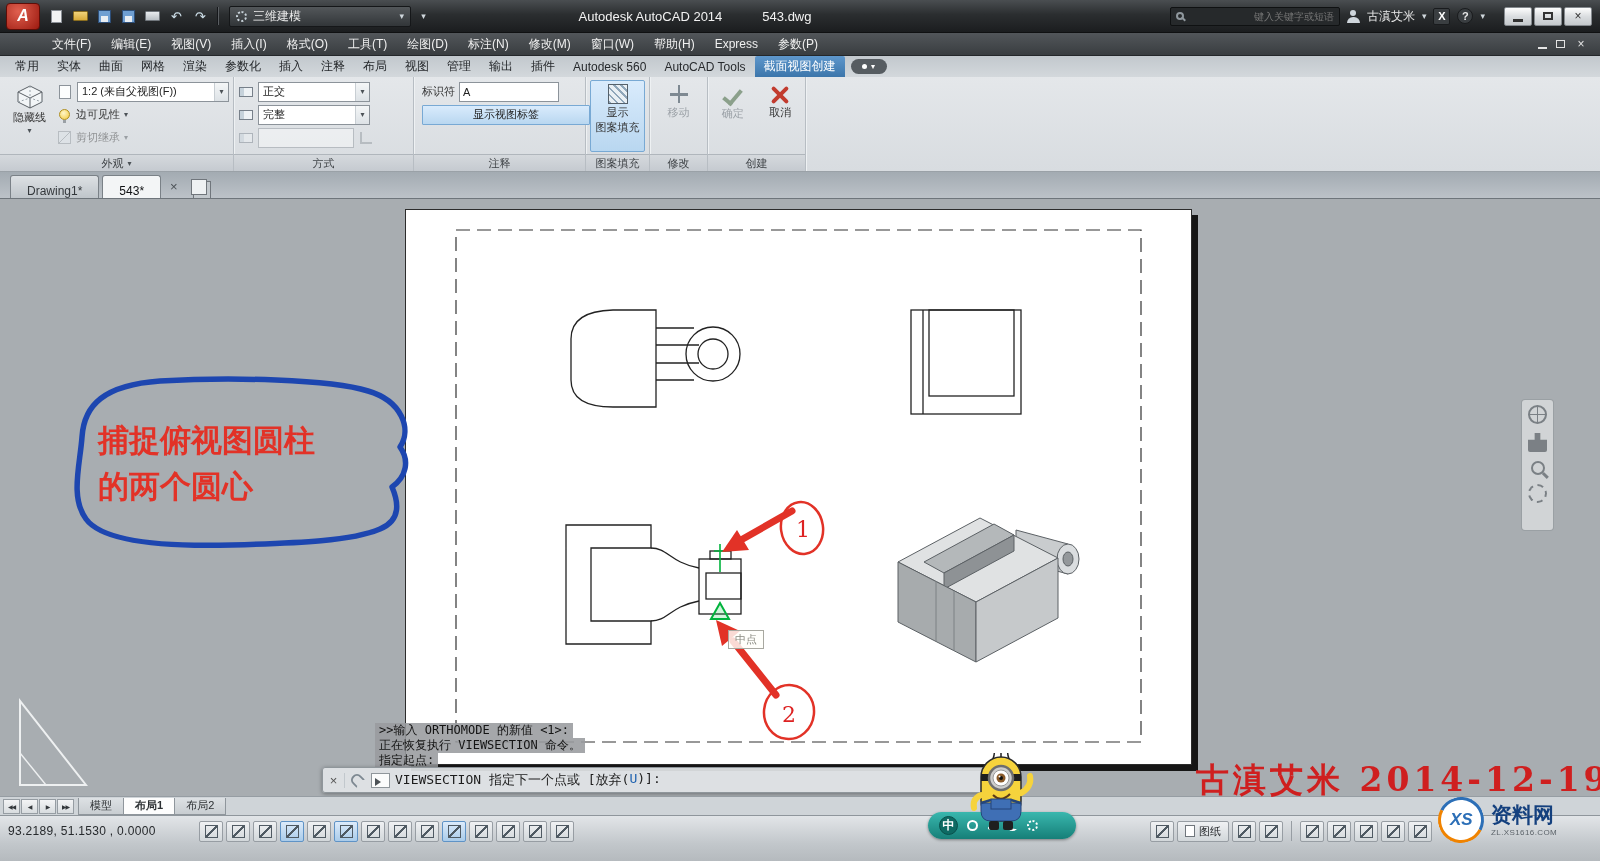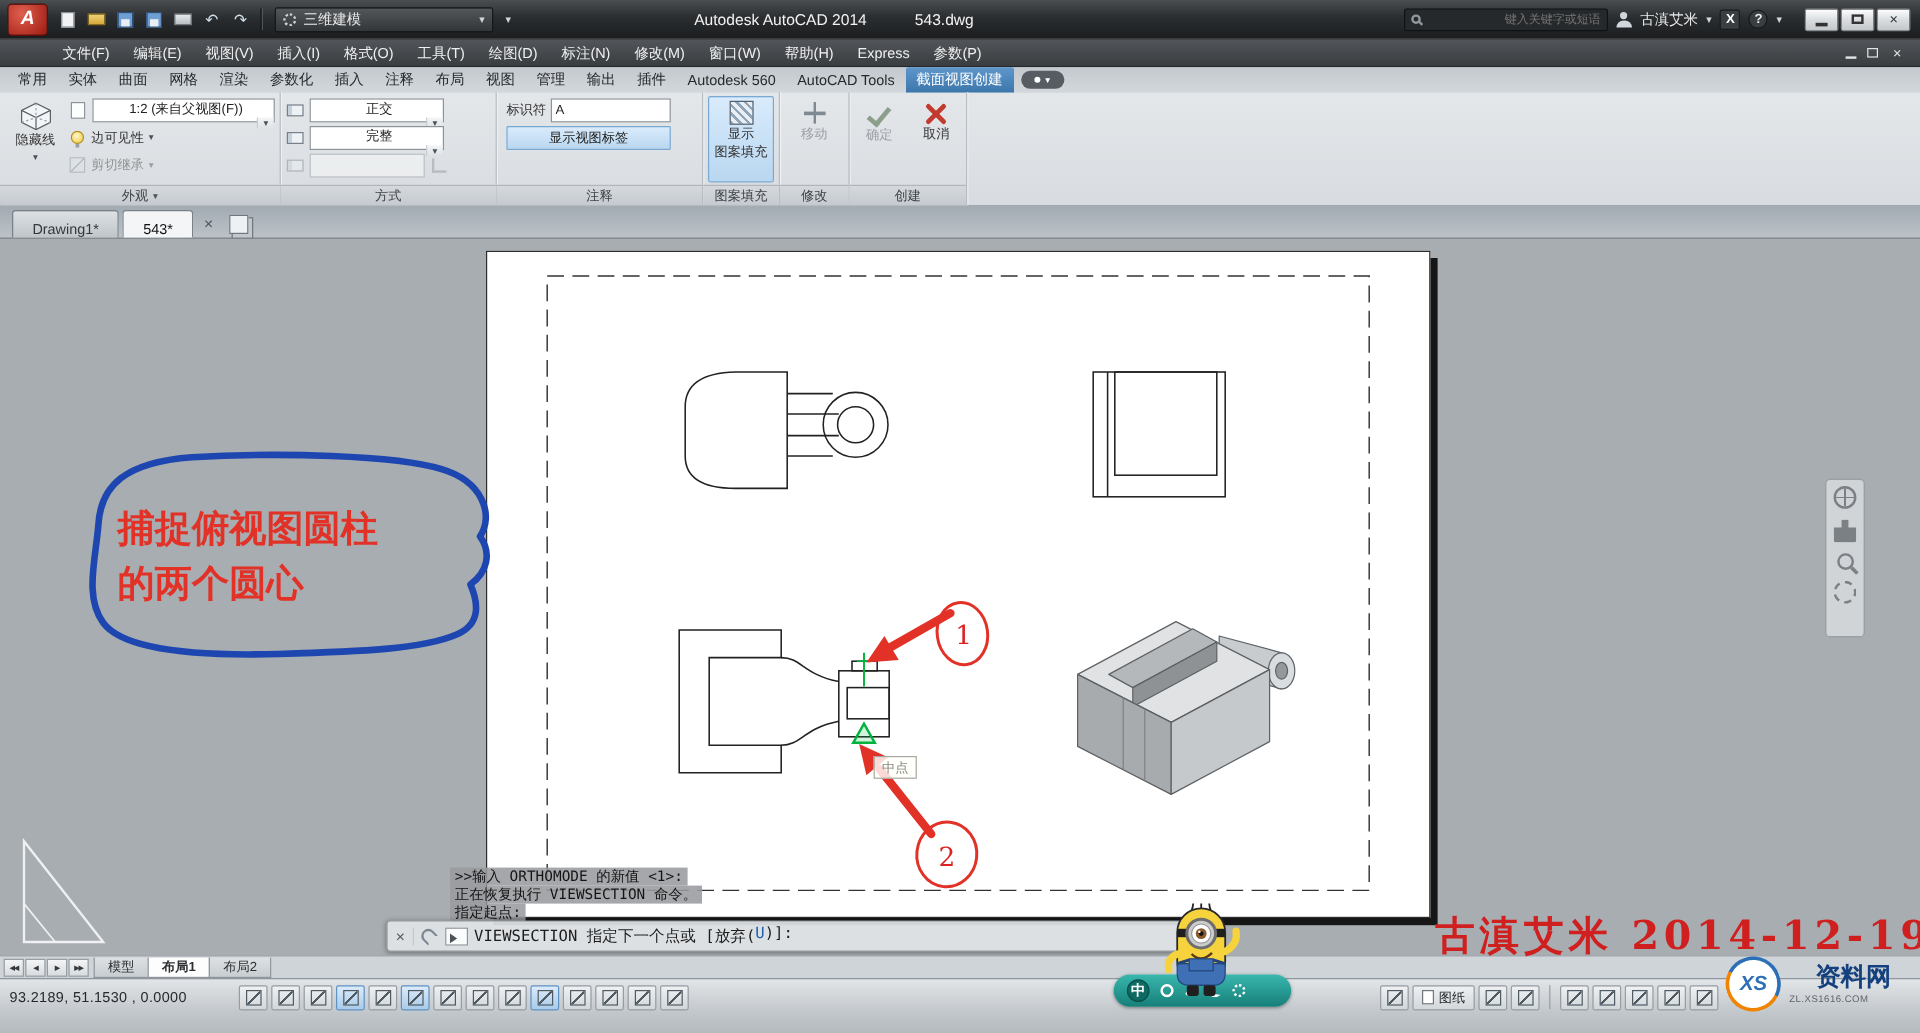--- a/index.html
+++ b/index.html
@@ -56,21 +56,21 @@
   .ribbon-body { display:flex; background:linear-gradient(#e4e7ea,#d8dce0); border-bottom:1px solid #9aa1a7; height:95px; }
   .panel { display:flex; flex-direction:column; border-right:1px solid #b7bdc3; box-shadow:1px 0 0 #eef1f3; }
   .panel-content { height:78px; display:flex; padding:3px 4px 2px; gap:2px; }
   .panel-label { height:17px; background:linear-gradient(#d5d9dd,#c5cad0); border-top:1px solid #b0b6bc; font-size:11px; color:#3f4347; display:flex; align-items:center; justify-content:center; gap:4px; }
   .bigbtn { width:56px; display:flex; flex-direction:column; align-items:center; padding-top:3px; gap:2px; font-size:11px; color:#333; text-align:right; line-height:1.15; border:1px solid transparent; border-radius:2px; }
   .bigbtn.pressed { background:linear-gradient(#d9ebfc,#b9d7f0); border-color:#78a9d4; }
   .dd { font-size:8px; color:#4c5berr; color:#4c5257; }
   .col { display:flex; flex-direction:column; justify-content:flex-start; }
   .row { display:flex; align-items:center; gap:4px; height:23px; }
   .row.disabled { opacity:.45; }
-  .combo { height:20px; background:#fff; border:1px solid #8c939a; display:flex; align-items:center; font-size:11px; color:#222; padding-left:4px;flex-direction:column; }
+  .combo { height:20px; background:#fff; border:1px solid #8c939a; display:flex; align-items:center; font-size:11px; color:#222; padding-left:4px; }
   .combo .arrow { margin-left:auto; width:14px; height:100%; display:flex; align-items:center; justify-content:center; border-left:1px solid #c8ced3; color:#4c5257; font-size:8px; background:linear-gradient(#f4f6f7,#dde2e6); }
   .ddl { font-size:11px; color:#333; }
   .ic-sheet2 { width:12px; height:14px; background:#fcfdfd; border:1px solid #8c939a; margin:1px 2px; }
   .ic-bulb { width:11px; height:11px; border-radius:50%; background:radial-gradient(circle at 40% 35%, #fff6c9, #f2c93c); border:1px solid #b08f1e; margin:2px; position:relative; }
   .ic-bulb::after { content:""; position:absolute; left:3px; bottom:-4px; width:3px; height:3px; background:#9aa0a5; }
   .ic-cutl { width:13px; height:13px; border:1px solid #8c939a; background:linear-gradient(135deg,#dfe5ea 48%,#8c939a 48% 54%,#dfe5ea 54%); margin:1px; }
   .ic-sec { width:14px; height:10px; border:1px solid #77808a; background:linear-gradient(90deg,#c6d2db 30%,#eef2f5 30%); margin:2px 1px; }
   .ic-slider { width:12px; height:12px; border-left:2px solid #8c939a; border-bottom:2px solid #8c939a; margin:2px; }
   .lbl { font-size:11px; color:#333; white-space:nowrap; }
   .txt { height:20px; border:1px solid #8c939a; background:#fff; font-size:11px; padding:0 3px; font-family:"Liberation Sans",sans-serif; color:#222; outline:none; }
@@ -142,21 +142,21 @@
   .ime-dot { width:11px; height:11px; border:2px solid #fff; border-radius:50%; }
   .ime-pen { width:11px; height:3px; background:#fff; transform:rotate(-40deg); border-radius:2px; }
   .ime-moon { width:11px; height:11px; border-radius:50%; box-shadow:inset 3px -2px 0 0 #fff; }
   .ime-gear { width:11px; height:11px; border:2px dotted #fff; border-radius:50%; }
   .minion { position:absolute; left:963px; top:753px; z-index:41; }
   .watermark { position:absolute; left:1196px; top:758px; z-index:45; font-family:"DejaVu Serif",serif; font-weight:bold; font-size:33px; color:#cf1f1f; letter-spacing:4px; white-space:nowrap; }
   .xs-logo { position:absolute; left:1438px; top:797px; z-index:46; display:flex; align-items:center; gap:7px; }
   .xs-badge { width:46px; height:46px; border-radius:50%; background:#fff; border:3px solid #2c6fb7; border-left-color:#f08300; border-bottom-color:#f08300; transform:rotate(-18deg); display:flex; align-items:center; justify-content:center; }
   .xs-badge span { transform:rotate(18deg); font-style:italic; font-weight:bold; font-size:17px; color:#2c6fb7; }
   .xs-text { display:flex; flex-direction:column; line-height:1; }
-  .xs-name { font-size:21px; font-weight:bold; color:#14407e;margin-left:22px; }
+  .xs-name { font-size:21px; font-weight:bold; color:#14407e; }
   .xs-url { font-size:8px; color:#5d646a; margin-top:4px; letter-spacing:.4px; }
 </style>
 </head>
 <body>
 
 <div class="app">
 
   <div class="titlebar">
     <div class="acad-logo">
         <span>A</span>
@@ -334,21 +334,21 @@
     </div>
 
     <div class="panel" style="width:172px">
       <div class="panel-content">
         <div class="col" style="padding-left:4px">
           <div class="row">
             <span class="lbl">标识符</span>
             <input class="txt" style="width: 100px;" value="A">
           </div>
           <div class="row">
-            <div class="toggle-btn" style="width:137px">
+            <div class="toggle-btn" style="width:168px">
               <span>显示视图标签</span>
             </div>
           </div>
         </div>
       </div>
       <div class="panel-label">
           <span>注释</span>
         </div>
     </div>
 

